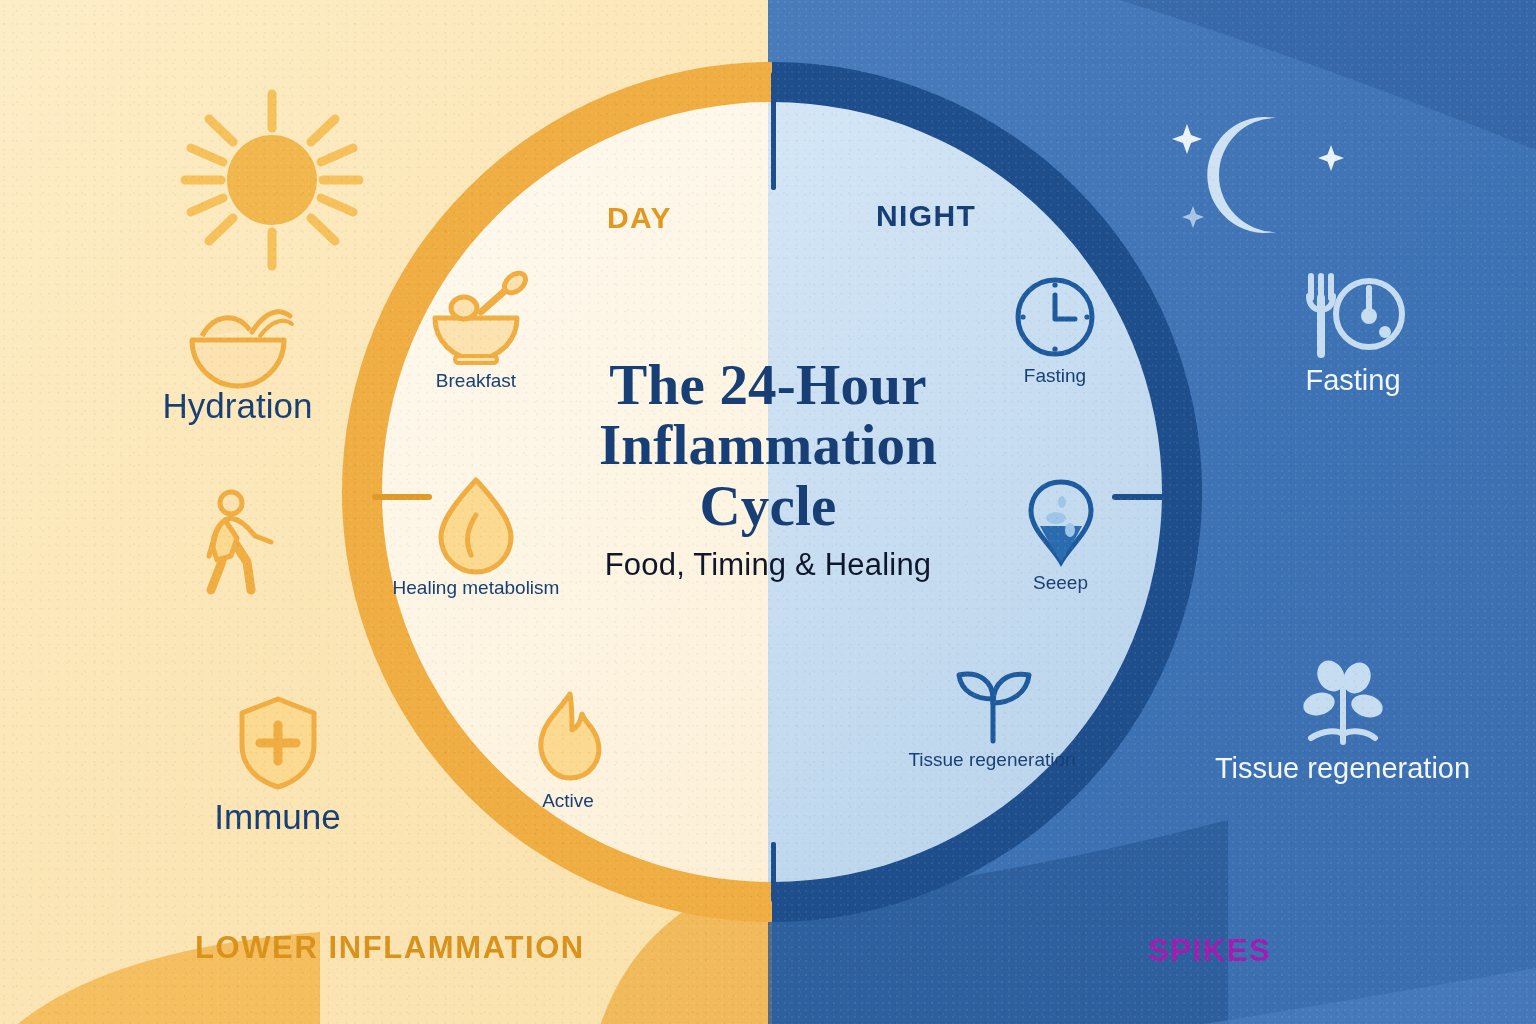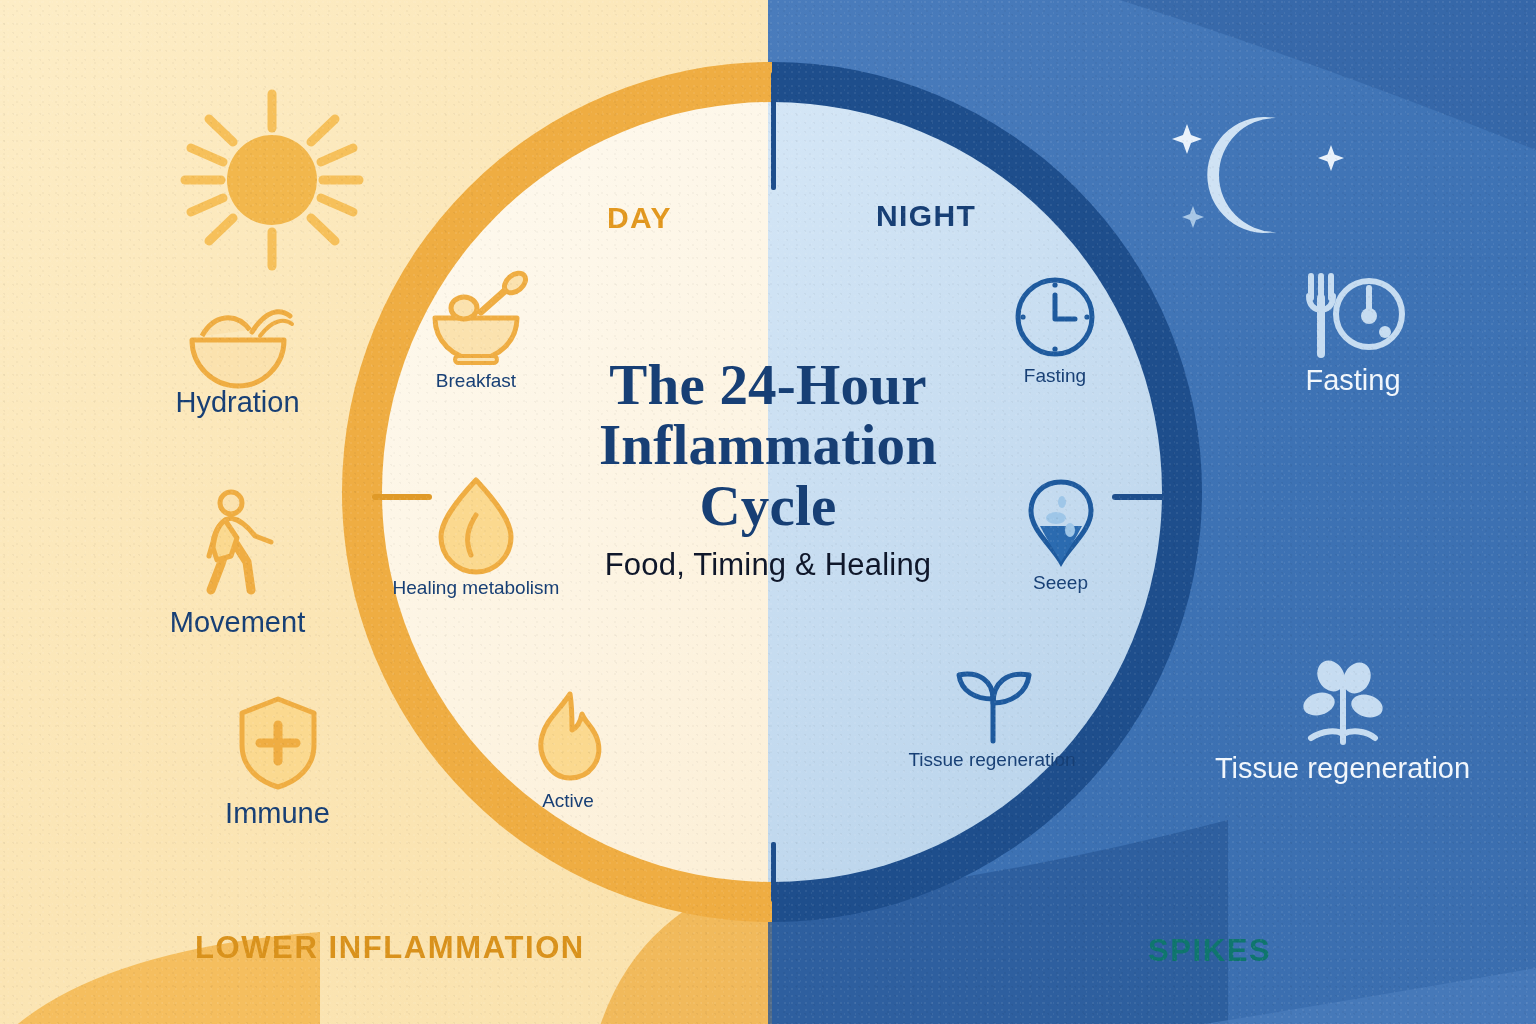--- a/index.html
+++ b/index.html
@@ -86,21 +86,21 @@
   .title-sub {
     margin-top:11px; font-size:31px; color:#0f172a; letter-spacing:.2px;
   }
 
   
   .item { position:absolute; text-align:center; }
   .item .ico { display:block; margin:0 auto 6px; }
   .item .cap { display:block; line-height:1.12; }
 
   .cap-inner { font-size:19px; color:#173F75; }
-  .cap-outer-day   { font-size:29px; color:#173F75; }
+  .cap-outer-day   { font-size:35px; color:#173F75; }
   .cap-outer-night { font-size:29px; color:#F2F7FC; }
 
   
   .i-breakfast { left:371px; top:272px;  width:210px; }
   .i-metab     { left:366px; top:475px;  width:220px; }
   .i-active    { left:478px; top:690px;  width:180px; }
 
   
   .i-fasting-in{ left:955px;  top:275px; width:200px; }
   .i-sleep     { left:978px;  top:478px; width:165px; }
@@ -112,21 +112,21 @@
   .o-immune    { left:160px; top:695px; width:235px; }
 
   
   .o-fasting   { left:1228px; top:272px; width:250px; }
   .o-cell      { left:1228px; top:480px; width:250px; }
   .o-tissue    { left:1210px; top:660px; width:265px; }
 
   
   .banner { position:absolute; font-size:31px; font-weight:bold; letter-spacing:1.6px; }
   .banner-day   { left:195px;  top:930px; color:#D9921C; }
-  .banner-night { left:1148px; top:933px; color:#0f766e; }
+  .banner-night { left:1148px; top:933px; color:#a21caf; }
 
   
   .wedge { position:absolute; pointer-events:none; }
 
   svg { display:block; overflow:visible; }
 </style>
 </head>
 <body>
 
 <div id="stage">
@@ -273,21 +273,20 @@
 
   <div class="item o-movement">
     <svg class="ico" width="82" height="110">
       <circle cx="34" cy="13" r="11" fill="#FBE2AE" stroke="#EFAD42" stroke-width="5"></circle>
       <path d="M34 28 C24 30 18 40 16 52 L12 66" fill="#FBD98F" stroke="#EFAD42" stroke-width="5" stroke-linecap="round" stroke-linejoin="round"></path>
       <path d="M34 28 C44 30 52 38 58 46 L74 52" fill="#FBD98F" stroke="#EFAD42" stroke-width="5" stroke-linecap="round" stroke-linejoin="round"></path>
       <path d="M32 48 L24 74 L14 100" fill="none" stroke="#EFAD42" stroke-width="9" stroke-linecap="round" stroke-linejoin="round"></path>
       <path d="M36 50 L50 72 L54 100" fill="none" stroke="#EFAD42" stroke-width="9" stroke-linecap="round" stroke-linejoin="round"></path>
       <path d="M28 30 C20 36 17 48 16 58 L20 70 L34 66 L40 48 Z" fill="#FBD98F" stroke="#EFAD42" stroke-width="5" stroke-linejoin="round"></path>
     </svg>
-    <span class="cap cap-outer-day">Movement</span>
   </div>
 
   <div class="item o-immune">
     <svg class="ico" width="84" height="96">
       <path d="M42 4 L78 18 V50 C78 72 62 86 42 92 C22 86 6 72 6 50 V18 Z" fill="#FBD98F" stroke="#EFAD42" stroke-width="5" stroke-linejoin="round"></path>
       <path d="M42 30 V66 M24 48 H60" stroke="#EFAD42" stroke-width="9" stroke-linecap="round"></path>
     </svg>
     <span class="cap cap-outer-day">Immune</span>
   </div>
 

